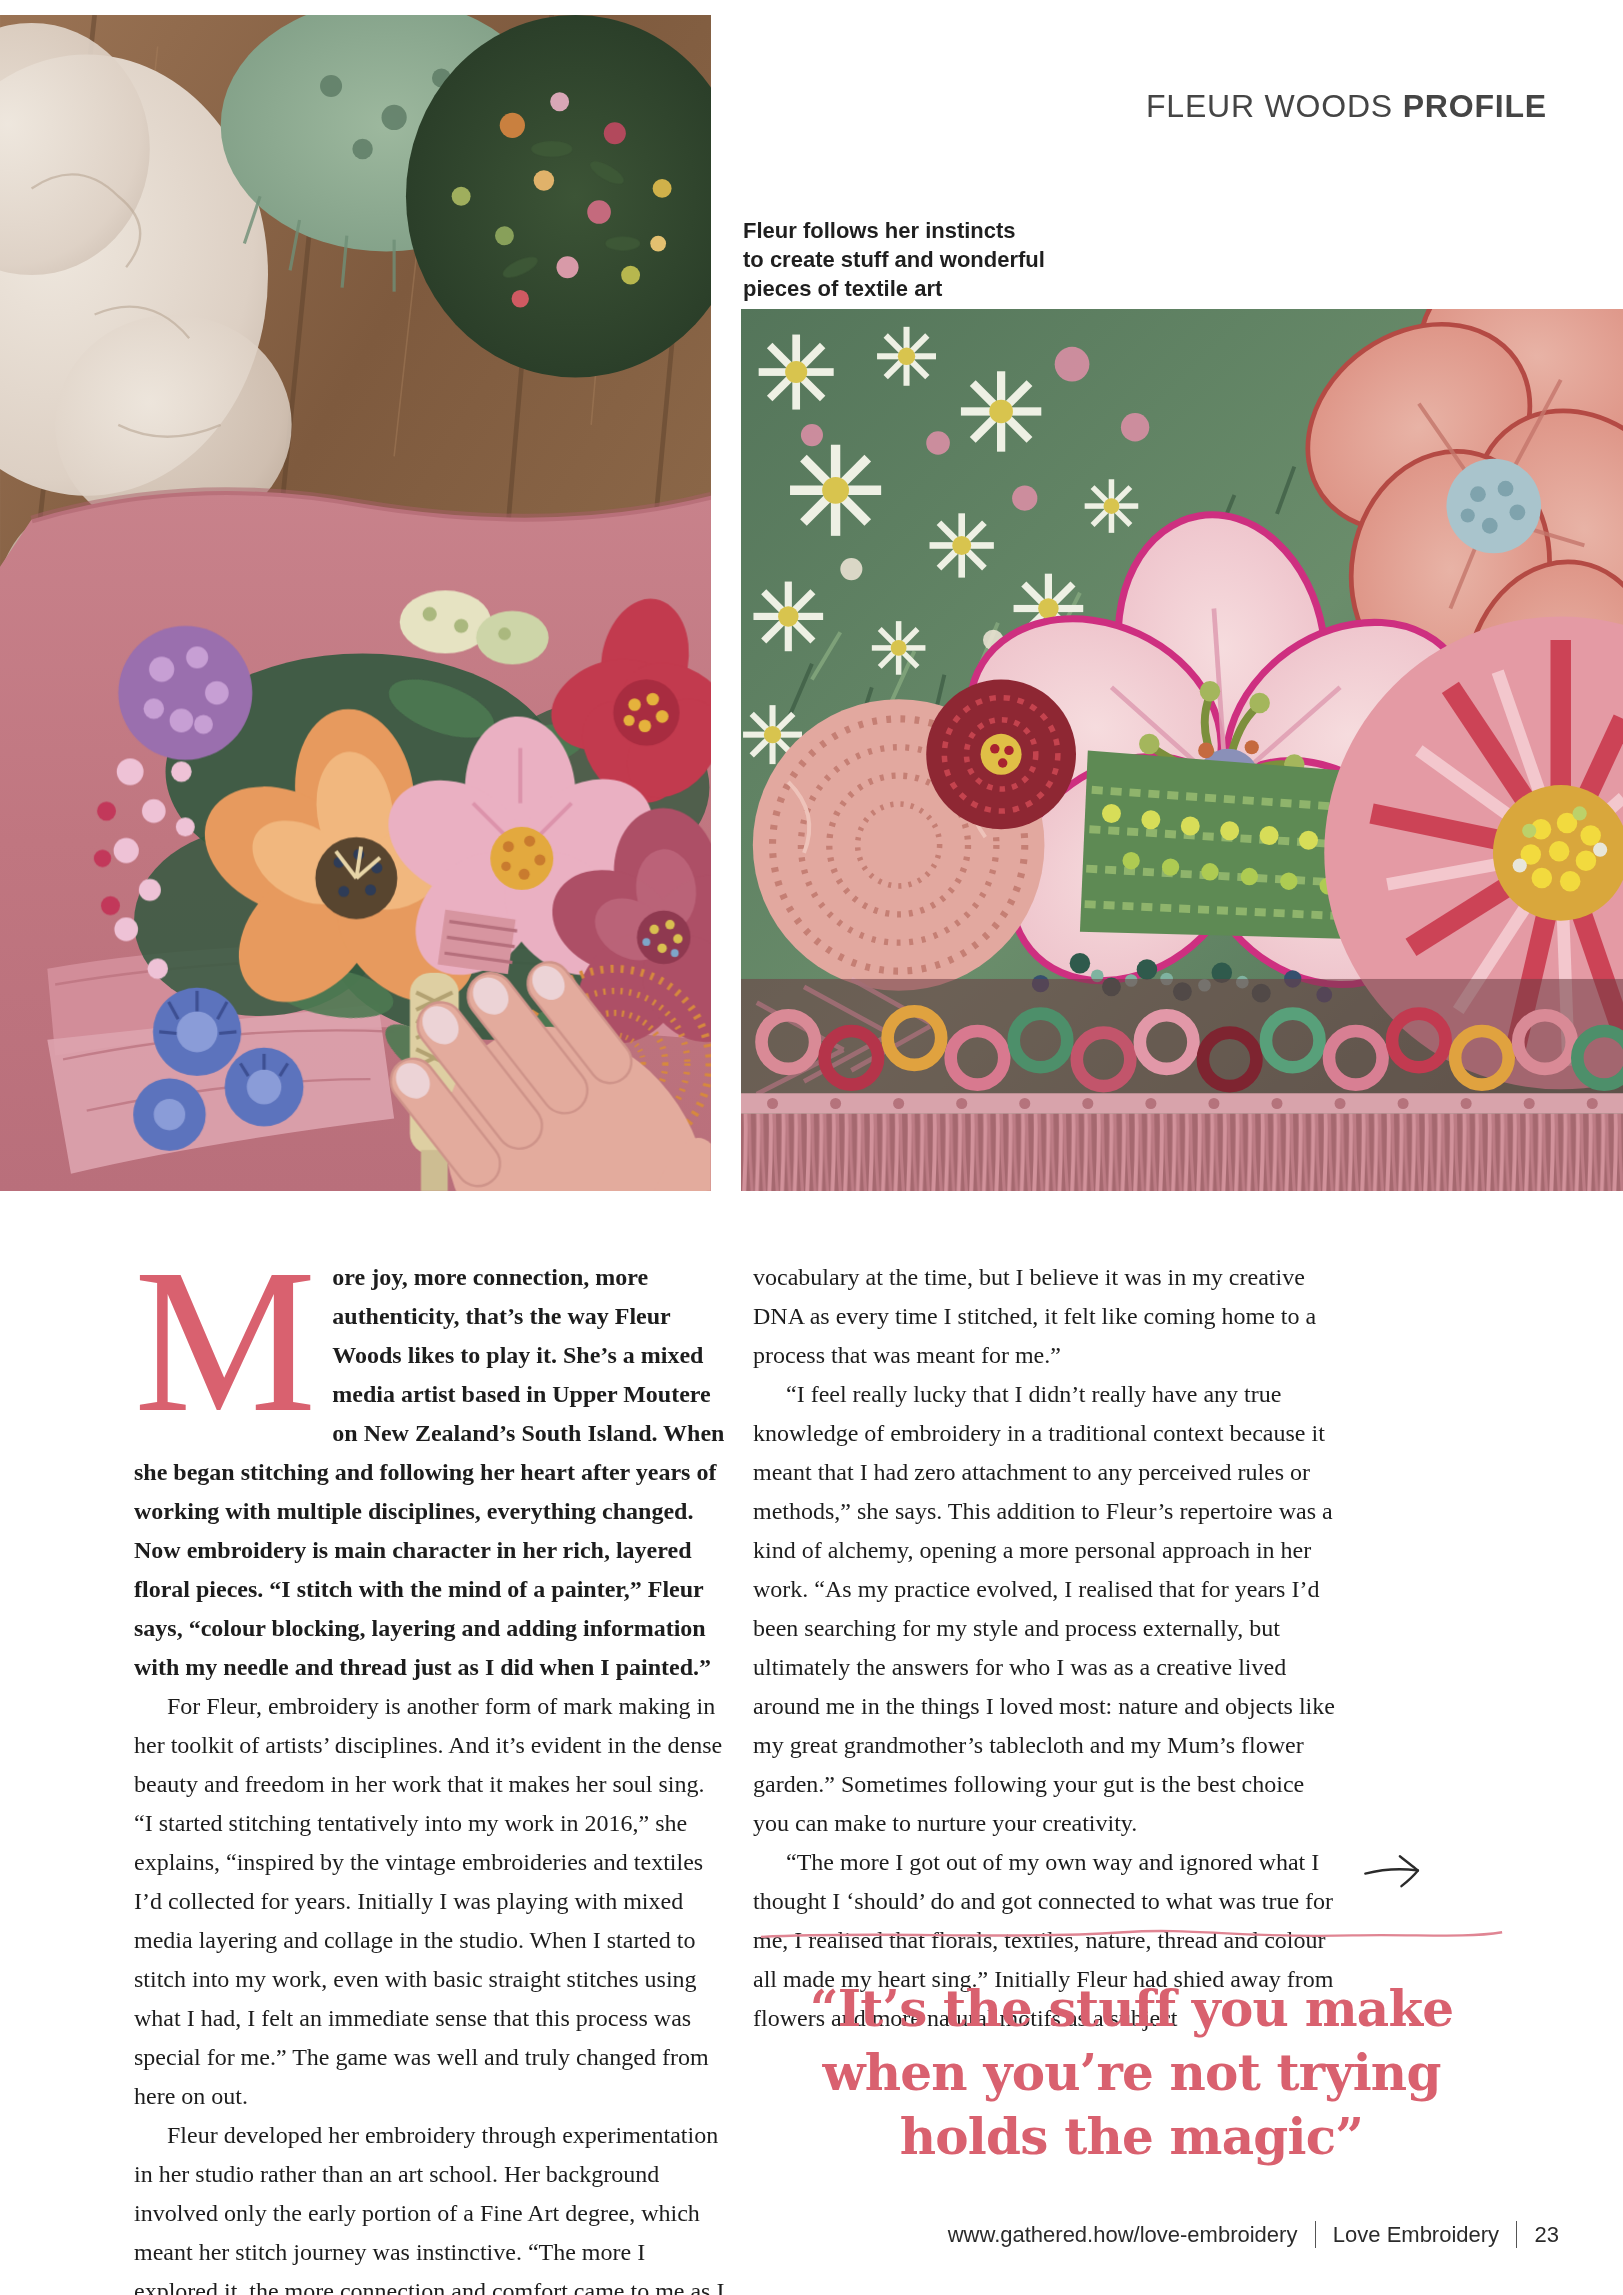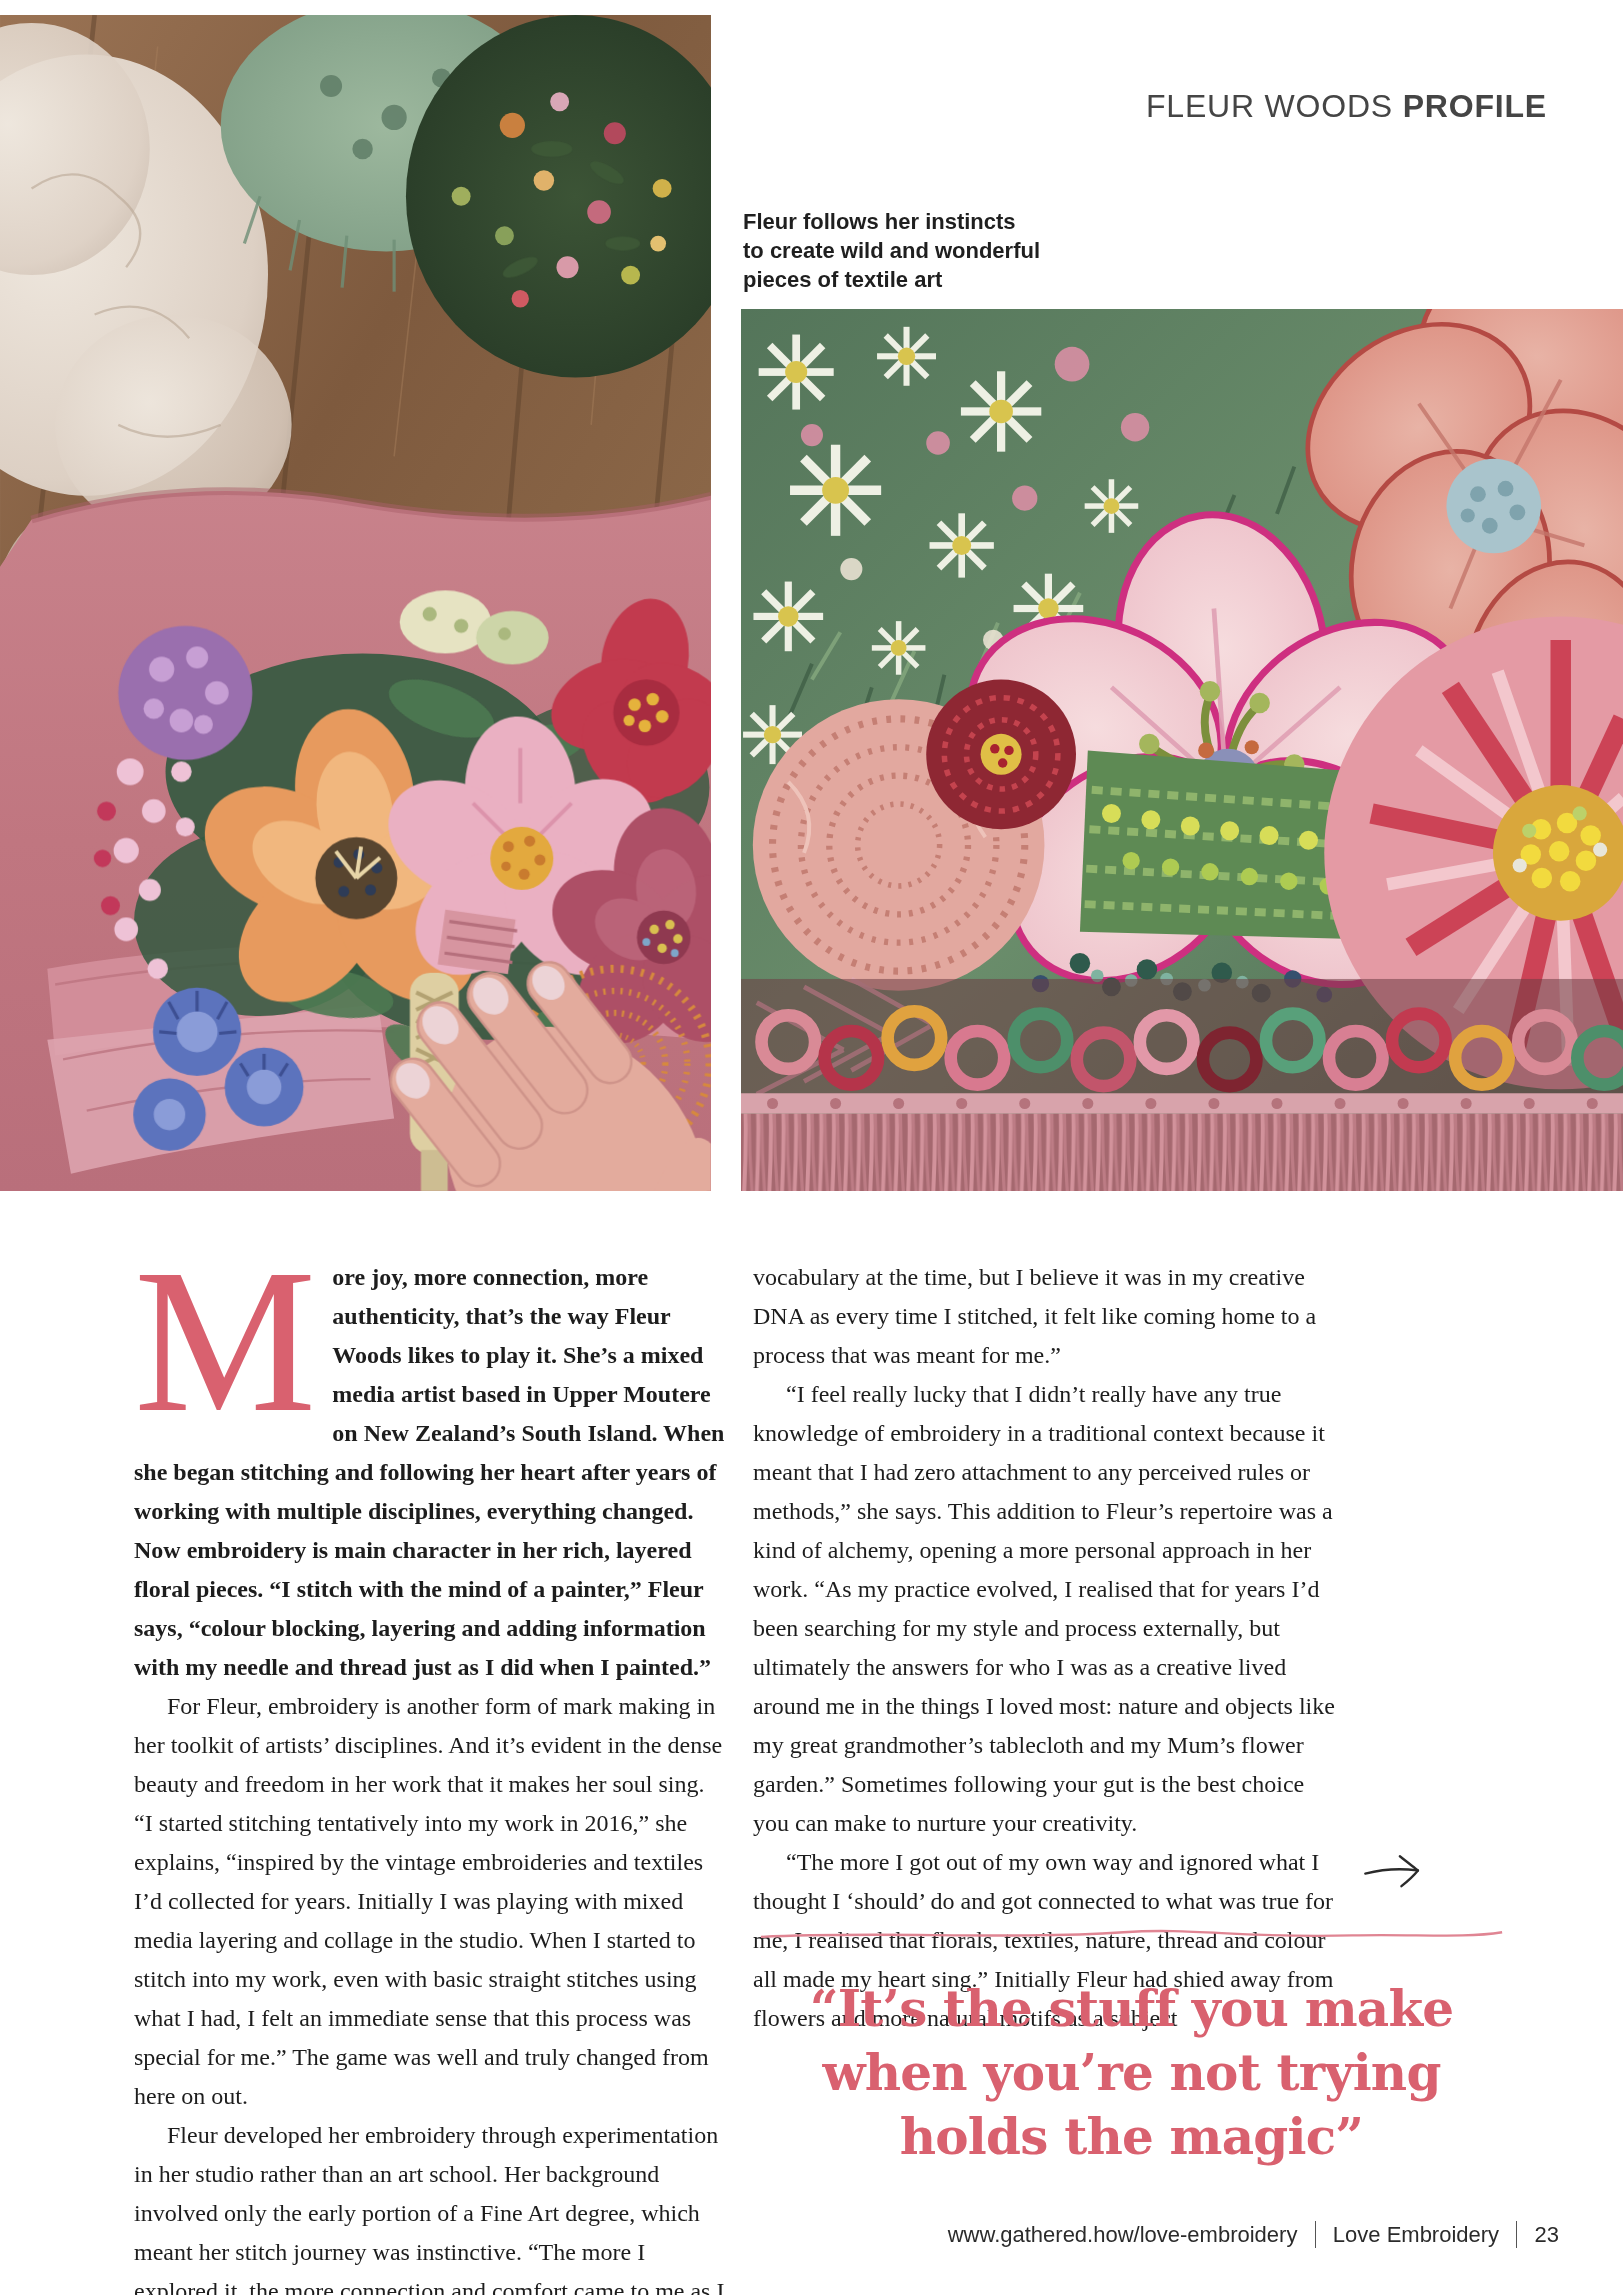--- a/index.html
+++ b/index.html
@@ -10,21 +10,21 @@
   .photo{position:absolute;overflow:hidden;}
   #photo-left{left:0;top:0;width:711px;height:1176px;}
   #photo-right{left:741px;top:294px;width:882px;height:882px;}
 
   
   #running-head{position:absolute;top:73px;right:76px;
     font-family:"Liberation Sans",sans-serif;font-size:32px;letter-spacing:0.8px;color:#454545;}
   #running-head .accent{font-weight:700;}
 
   
-  #caption{position:absolute;left:743px;top:192px;
+  #caption{position:absolute;left:743px;top:201px;
     font-family:"Liberation Sans",sans-serif;font-weight:700;font-size:22px;line-height:29px;color:#1f1f1f;}
 
   
   .col{position:absolute;top:1243px;width:593px;font-size:24px;line-height:39px;text-align:left;}
   #col-1{left:134px;}
   #col-2{left:753px;}
   .col p{margin:0;}
   .col p.indent{text-indent:33px;}
   p.lead{font-weight:700;}
   .dropcap{float:left;color:var(--accent);font-family:"Liberation Serif",serif;font-weight:400;
@@ -705,21 +705,21 @@
           </g>
         <rect x="0" y="1021" width="1119" height="98" fill="url(#fringe)"></rect>
       </g>
     </svg>
   </div>
 
   <div id="running-head"><span>FLEUR WOODS </span><span class="accent" id="running-head-accent">PROFILE</span></div>
 
   <div id="caption">
     <div>Fleur follows her instincts</div>
-    <div>to create wild and wonderful</div>
+    <div>to create stuff and wonderful</div>
     <div>pieces of  textile art</div>
   </div>
 
   <div class="col" id="col-1">
     <p class="lead"><span class="dropcap">M</span><span>ore joy, more connection, more authenticity, that’s the way Fleur Woods likes to play it. She’s a mixed media artist based in Upper Moutere on New Zealand’s South Island. When she began stitching and following her heart after years of working with multiple disciplines, everything changed. Now embroidery is main character in her rich, layered floral pieces. “I stitch with the mind of a painter,” Fleur says, “colour blocking, layering and adding information with my needle and thread just as I did when I painted.”</span></p>
     <p class="indent">For Fleur, embroidery is another form of mark making in her toolkit of artists’ disciplines. And it’s evident in the dense beauty and freedom in her work that it makes her soul sing. “I started stitching tentatively into my work in 2016,” she explains, “inspired by the vintage embroideries and textiles I’d collected for years. Initially I was playing with mixed media layering and collage in the studio. When I started to stitch into my work, even with basic straight stitches using what I had, I felt an immediate sense that this process was special for me.” The game was well and truly changed from here on out.</p>
     <p class="indent">Fleur developed her embroidery through experimentation in her studio rather than an art school. Her background involved only the early portion of a Fine Art degree, which meant her stitch journey was instinctive. “The more I explored it, the more connection and comfort came to me as I stitched. I had zero knowledge beyond stitching a button, so embroidery wasn’t even a word in my</p>
   </div>
 
   <div class="col" id="col-2">

